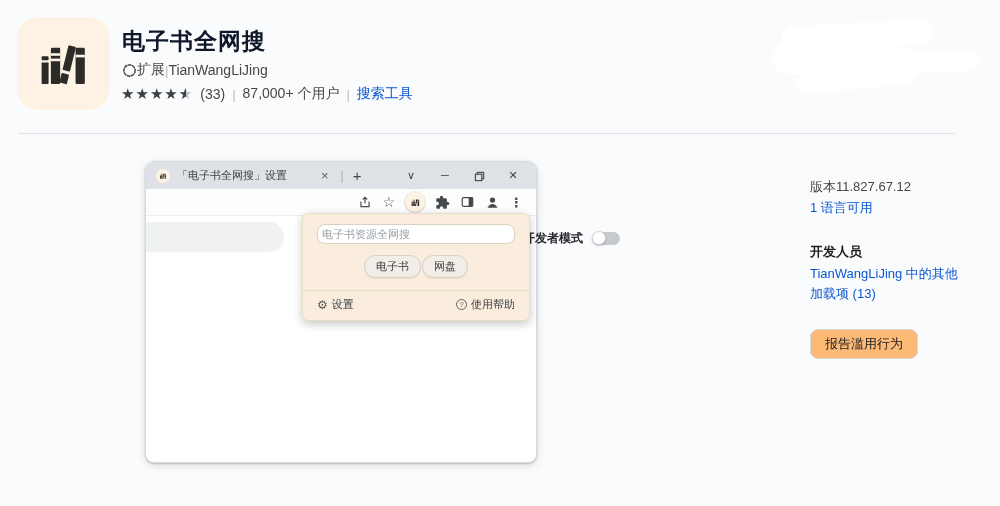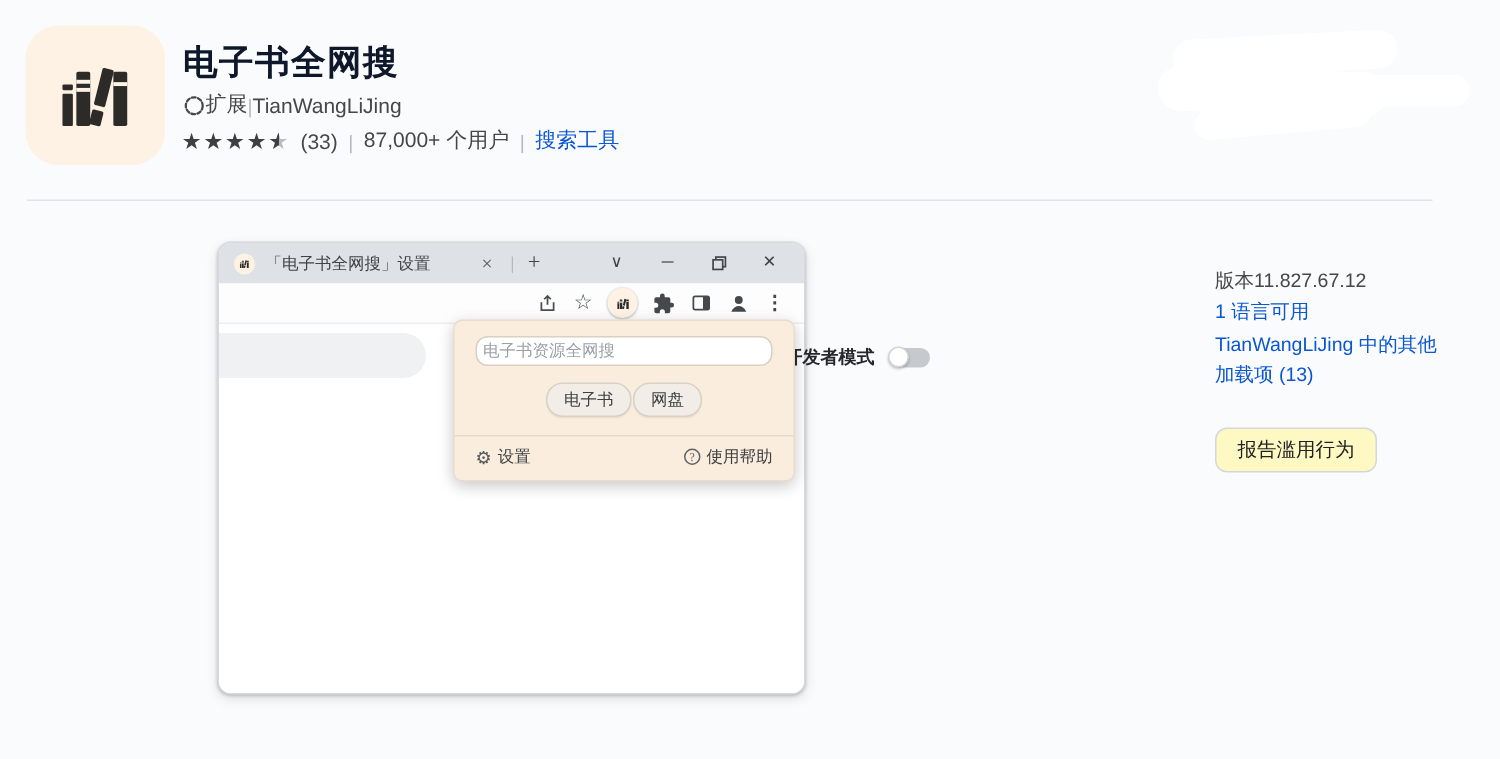--- a/index.html
+++ b/index.html
@@ -27,21 +27,21 @@
   .blob.b1 { left:782px; top:23px; width:150px; height:26px; border-radius:14px; transform:rotate(-3deg); }
   .blob.b2 { left:772px; top:46px; width:152px; height:30px; border-radius:16px; transform:rotate(2deg); }
   .blob.b3 { left:902px; top:50px; width:78px; height:21px; border-radius:11px; }
   .blob.b4 { left:796px; top:69px; width:118px; height:20px; border-radius:10px; transform:rotate(-5deg); }
 
   .page-divider { position:absolute; left:18px; top:133px; width:937px; height:1px; background:#e2e3e6; }
 
   
   .bwin { position:absolute; left:145px; top:161px; width:392px; height:302px; background:#fff;
     border-radius:9px; border:1px solid #d7dadd;
-    box-shadow:0 1px 2px rgba(60,64,67,.25), 0 3px 8px rgba(60,64,67,.14);font-family:Liberation Serif, serif; }
+    box-shadow:0 1px 2px rgba(60,64,67,.25), 0 3px 8px rgba(60,64,67,.14); }
   .tabbar { height:27px; background:#dee1e6; border-radius:8px 8px 0 0; display:flex; align-items:center; padding:0 6px 0 10px; }
   .favicon { width:14px; height:14px; border-radius:50%; background:#fdf2e4; display:flex; align-items:center; justify-content:center; flex:0 0 auto; }
   .favicon svg { width:10px; height:10px; }
   .tab-title { margin-left:7px; font-size:11px; color:#3f4247; white-space:nowrap; }
   .tab-close { margin-left:34px; font-size:13px; color:#5a5e63; line-height:1; cursor:pointer; }
   .tab-sep { margin-left:12px; color:#a9adb2; font-size:12px; }
   .newtab-btn { margin-left:9px; font-size:15px; color:#45474a; line-height:1; cursor:pointer; }
   .win-controls { margin-left:auto; display:flex; }
   .wc { width:34px; text-align:center; font-size:11px; color:#404347; cursor:pointer; line-height:27px; }
   .wc svg { vertical-align:middle; }
@@ -77,21 +77,21 @@
   .pf-item { display:flex; align-items:center; gap:4px; font-size:11px; color:#3c4043; cursor:pointer; }
   .gear-glyph { font-size:12px; color:#55585c; line-height:1; }
   .help-circle { width:11px; height:11px; border:1px solid #5f6368; border-radius:50%; font-size:8px; color:#5f6368;
     display:flex; align-items:center; justify-content:center; line-height:1; }
 
   
   .info { position:absolute; left:810px; top:176px; width:160px; font-size:13px; color:#474747; }
   .info .row { line-height:21px; }
   .info .heading { margin-top:23px; font-weight:700; color:#1f1f1f; line-height:21px; }
   .dev-link { display:block; width:152px; line-height:20px; margin-top:2px; }
-  .report-btn { margin-top:25px; display:inline-block; background:#fef9c3; border:1px solid #d5d8db; border-radius:8px;
+  .report-btn { margin-top:25px; display:inline-block; background:#fdba74; border:1px solid #d5d8db; border-radius:8px;
     padding:5px 14px; font-size:13px; color:#202124; cursor:pointer; font-family:inherit; }
 </style>
 </head>
 <body>
 
 <svg width="0" height="0" style="position:absolute">
   <defs>
     <symbol id="books" viewBox="0 0 96 96">
       <g fill="#2c2b28">
         <rect x="19" y="38" width="9" height="5" rx="1"></rect>
@@ -241,17 +241,18 @@
           <span>使用帮助</span>
         </span>
       </div>
     </div>
 
   </div>
 
   <div class="info">
     <div class="row">版本11.827.67.12</div>
     <div class="row"><a class="link">1 语言可用</a></div>
+    <div class="heading">开发人员</div>
     <a class="link dev-link">TianWangLiJing 中的其他加载项 (13)</a>
     <button class="report-btn">报告滥用行为</button>
   </div>
 
 </div>
 
 </body></html>

